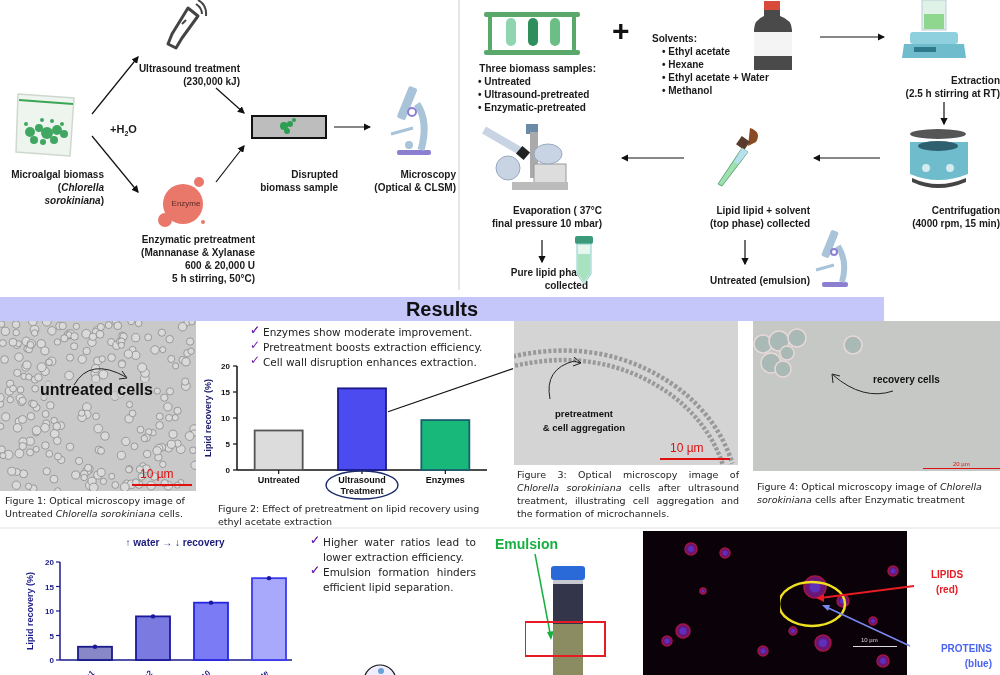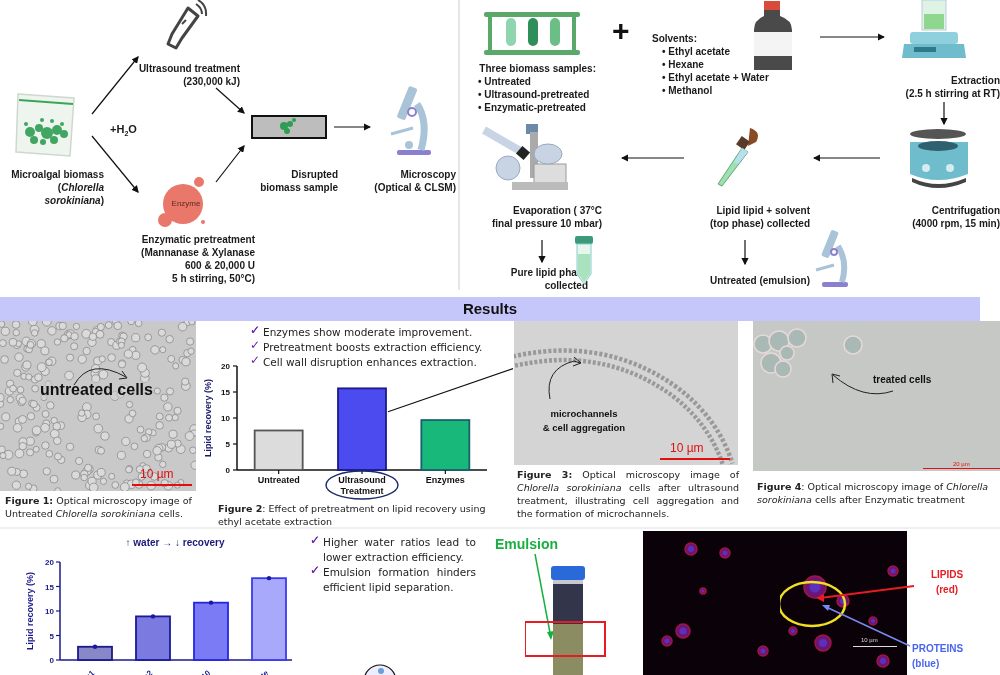--- a/index.html
+++ b/index.html
@@ -1,23 +1,23 @@
 <!DOCTYPE html>
 <html><head>
 <meta charset="utf-8">
 <style>
   * { box-sizing: border-box; margin: 0; padding: 0; }
   html, body { width: 1000px; height: 675px; overflow: hidden; background: #ffffff; }
   body { position: relative; font-family: "Liberation Sans", sans-serif; color: #111; }
   .abs { position: absolute; }
   .lbl { font-family: "Liberation Sans", sans-serif; font-weight: bold; font-size: 10px; text-align: right; line-height: 13px; color: #1a1a1a; }
   .divider-v { position: absolute; left: 458px; top: 0; width: 2px; height: 290px; background: #e6e6ea; }
-  .results-bar { position: absolute; left: 0; top: 297px; width: 980px; height: 24px; background: #c5c7fa; text-align: center; font-weight: bold; font-size: 15px; line-height: 24px; color: #111; }
+  .results-bar { position: absolute; left: 0; top: 297px; width: 884px; height: 24px; background: #c5c7fa; text-align: center; font-weight: bold; font-size: 20px; line-height: 24px; color: #111; }
   .caption { font-family: "DejaVu Sans", sans-serif; font-size: 9.5px; line-height: 13px; color: #222; }
-  .caption b { font-weight: bold; }
+  .caption b { font-weight: normal; }
   .caption i { font-style: italic; }
   .justify { text-align: justify; }
   .micro { position: absolute; overflow: hidden; }
   .check-list { font-family: "DejaVu Sans", sans-serif; font-size: 10.5px; color: #222; list-style: none; }
   .check-list li { position: relative; padding-left: 13px; line-height: 15px; }
   .check-list li .ck { position: absolute; left: 0; top: -2px; color: #6a1fb0; font-size: 12px; font-weight: bold; }
   .sep-h { position: absolute; left: 0; top: 527px; width: 1000px; height: 2px; background: #efefef; }
   svg text { font-family: "Liberation Sans", sans-serif; }
 </style>
 </head>
@@ -532,21 +532,21 @@
 </div>
 
 <div class="micro" style="left:514px;top:321px;width:224px;height:144px;background:#d4d4d4">
   <svg width="224" height="144">
     <path d="M0 40 Q90 20 160 70 Q200 100 214 144" fill="none" stroke="#8a8a8a" stroke-width="14" stroke-dasharray="3 2" opacity="0.8"></path>
     <path d="M0 40 Q90 20 160 70 Q200 100 214 144" fill="none" stroke="#d4d4d4" stroke-width="5"></path>
     <path d="M36 78 Q30 48 60 40 L66 42" fill="none" stroke="#222" stroke-width="1"></path>
     <path d="M60 36 L67 42 L59 45" fill="none" stroke="#222" stroke-width="1"></path>
   </svg>
   <div class="abs" style="left:20px;top:86px;width:100px;font-size:9.5px;font-weight:bold;text-align:center;line-height:14px">
-    <div>microchannels</div>
+    <div>pretreatment</div>
     <div>&amp; cell aggregation</div>
   </div>
   <div class="abs" style="left:156px;top:120px;color:#e01010;font-size:12px">10 µm</div>
   <div class="abs" style="left:146px;top:137px;width:70px;height:2px;background:#e01010"></div>
 </div>
 <div class="abs caption justify" style="left:517px;top:468px;width:222px">
   <b>Figure 3:</b><span>  Optical microscopy image of </span><i>Chlorella sorokiniana</i><span> cells after ultrasound treatment, illustrating cell aggregation and the formation of microchannels.</span>
 </div>
 
 <div class="micro" style="left:753px;top:321px;width:247px;height:150px;background:#c6c8c6">
@@ -556,21 +556,21 @@
         <circle cx="26" cy="20" r="10"></circle>
         <circle cx="44" cy="17" r="9"></circle>
       <circle cx="34" cy="32" r="7"></circle>
         <circle cx="18" cy="42" r="10"></circle>
         <circle cx="30" cy="48" r="8"></circle>
       <circle cx="100" cy="24" r="9"></circle>
     </g>
     <path d="M140 70 Q110 80 80 54" fill="none" stroke="#222" stroke-width="1"></path>
     <path d="M80 62 L79 53 L87 55" fill="none" stroke="#222" stroke-width="1"></path>
   </svg>
-  <div class="abs" style="left:120px;top:53px;font-size:10px;font-weight:bold">treated cells</div>
+  <div class="abs" style="left:120px;top:53px;font-size:10px;font-weight:bold">recovery cells</div>
   <div class="abs" style="left:200px;top:140px;color:#e01010;font-size:6px">20 µm</div>
   <div class="abs" style="left:170px;top:147px;width:77px;height:1px;background:#e01010"></div>
 </div>
 <div class="abs caption" style="left:757px;top:480px;width:240px">
   <b>Figure 4</b><span>:  Optical microscopy image of </span><i>Chlorella sorokiniana</i><span> cells after Enzymatic treatment</span>
 </div>
 
 <div class="sep-h"></div>
 
 <svg class="abs" style="left:0;top:530px" width="300" height="145" id="chart2">
@@ -660,16 +660,16 @@
   <ellipse cx="32" cy="44" rx="33" ry="22" fill="none" stroke="#f0e020" stroke-width="2.5"></ellipse>
   <line x1="134" y1="26" x2="40" y2="38" stroke="#e51c23" stroke-width="2"></line>
   <path d="M44 34 L36 38 L44 42 Z" fill="#e51c23"></path>
   <line x1="130" y1="86" x2="44" y2="46" stroke="#7a88f0" stroke-width="1.5"></line>
   <path d="M50 45 L42 45 L48 51 Z" fill="#7a88f0"></path>
 </svg>
 <div class="abs" style="left:912px;top:567px;width:70px;text-align:center;font-weight:bold;font-size:10px;line-height:15px;color:#e51c23">
   <div>LIPIDS</div>
   <div>(red)</div>
 </div>
-<div class="abs" style="left:912px;top:641px;width:80px;text-align:left;font-weight:bold;font-size:10px;line-height:15px;color:#4a63f0">
+<div class="abs" style="left:912px;top:641px;width:80px;text-align:right;font-weight:bold;font-size:10px;line-height:15px;color:#4a63f0">
   <div>PROTEINS</div>
   <div>(blue)</div>
 </div>
 
 </body></html>

